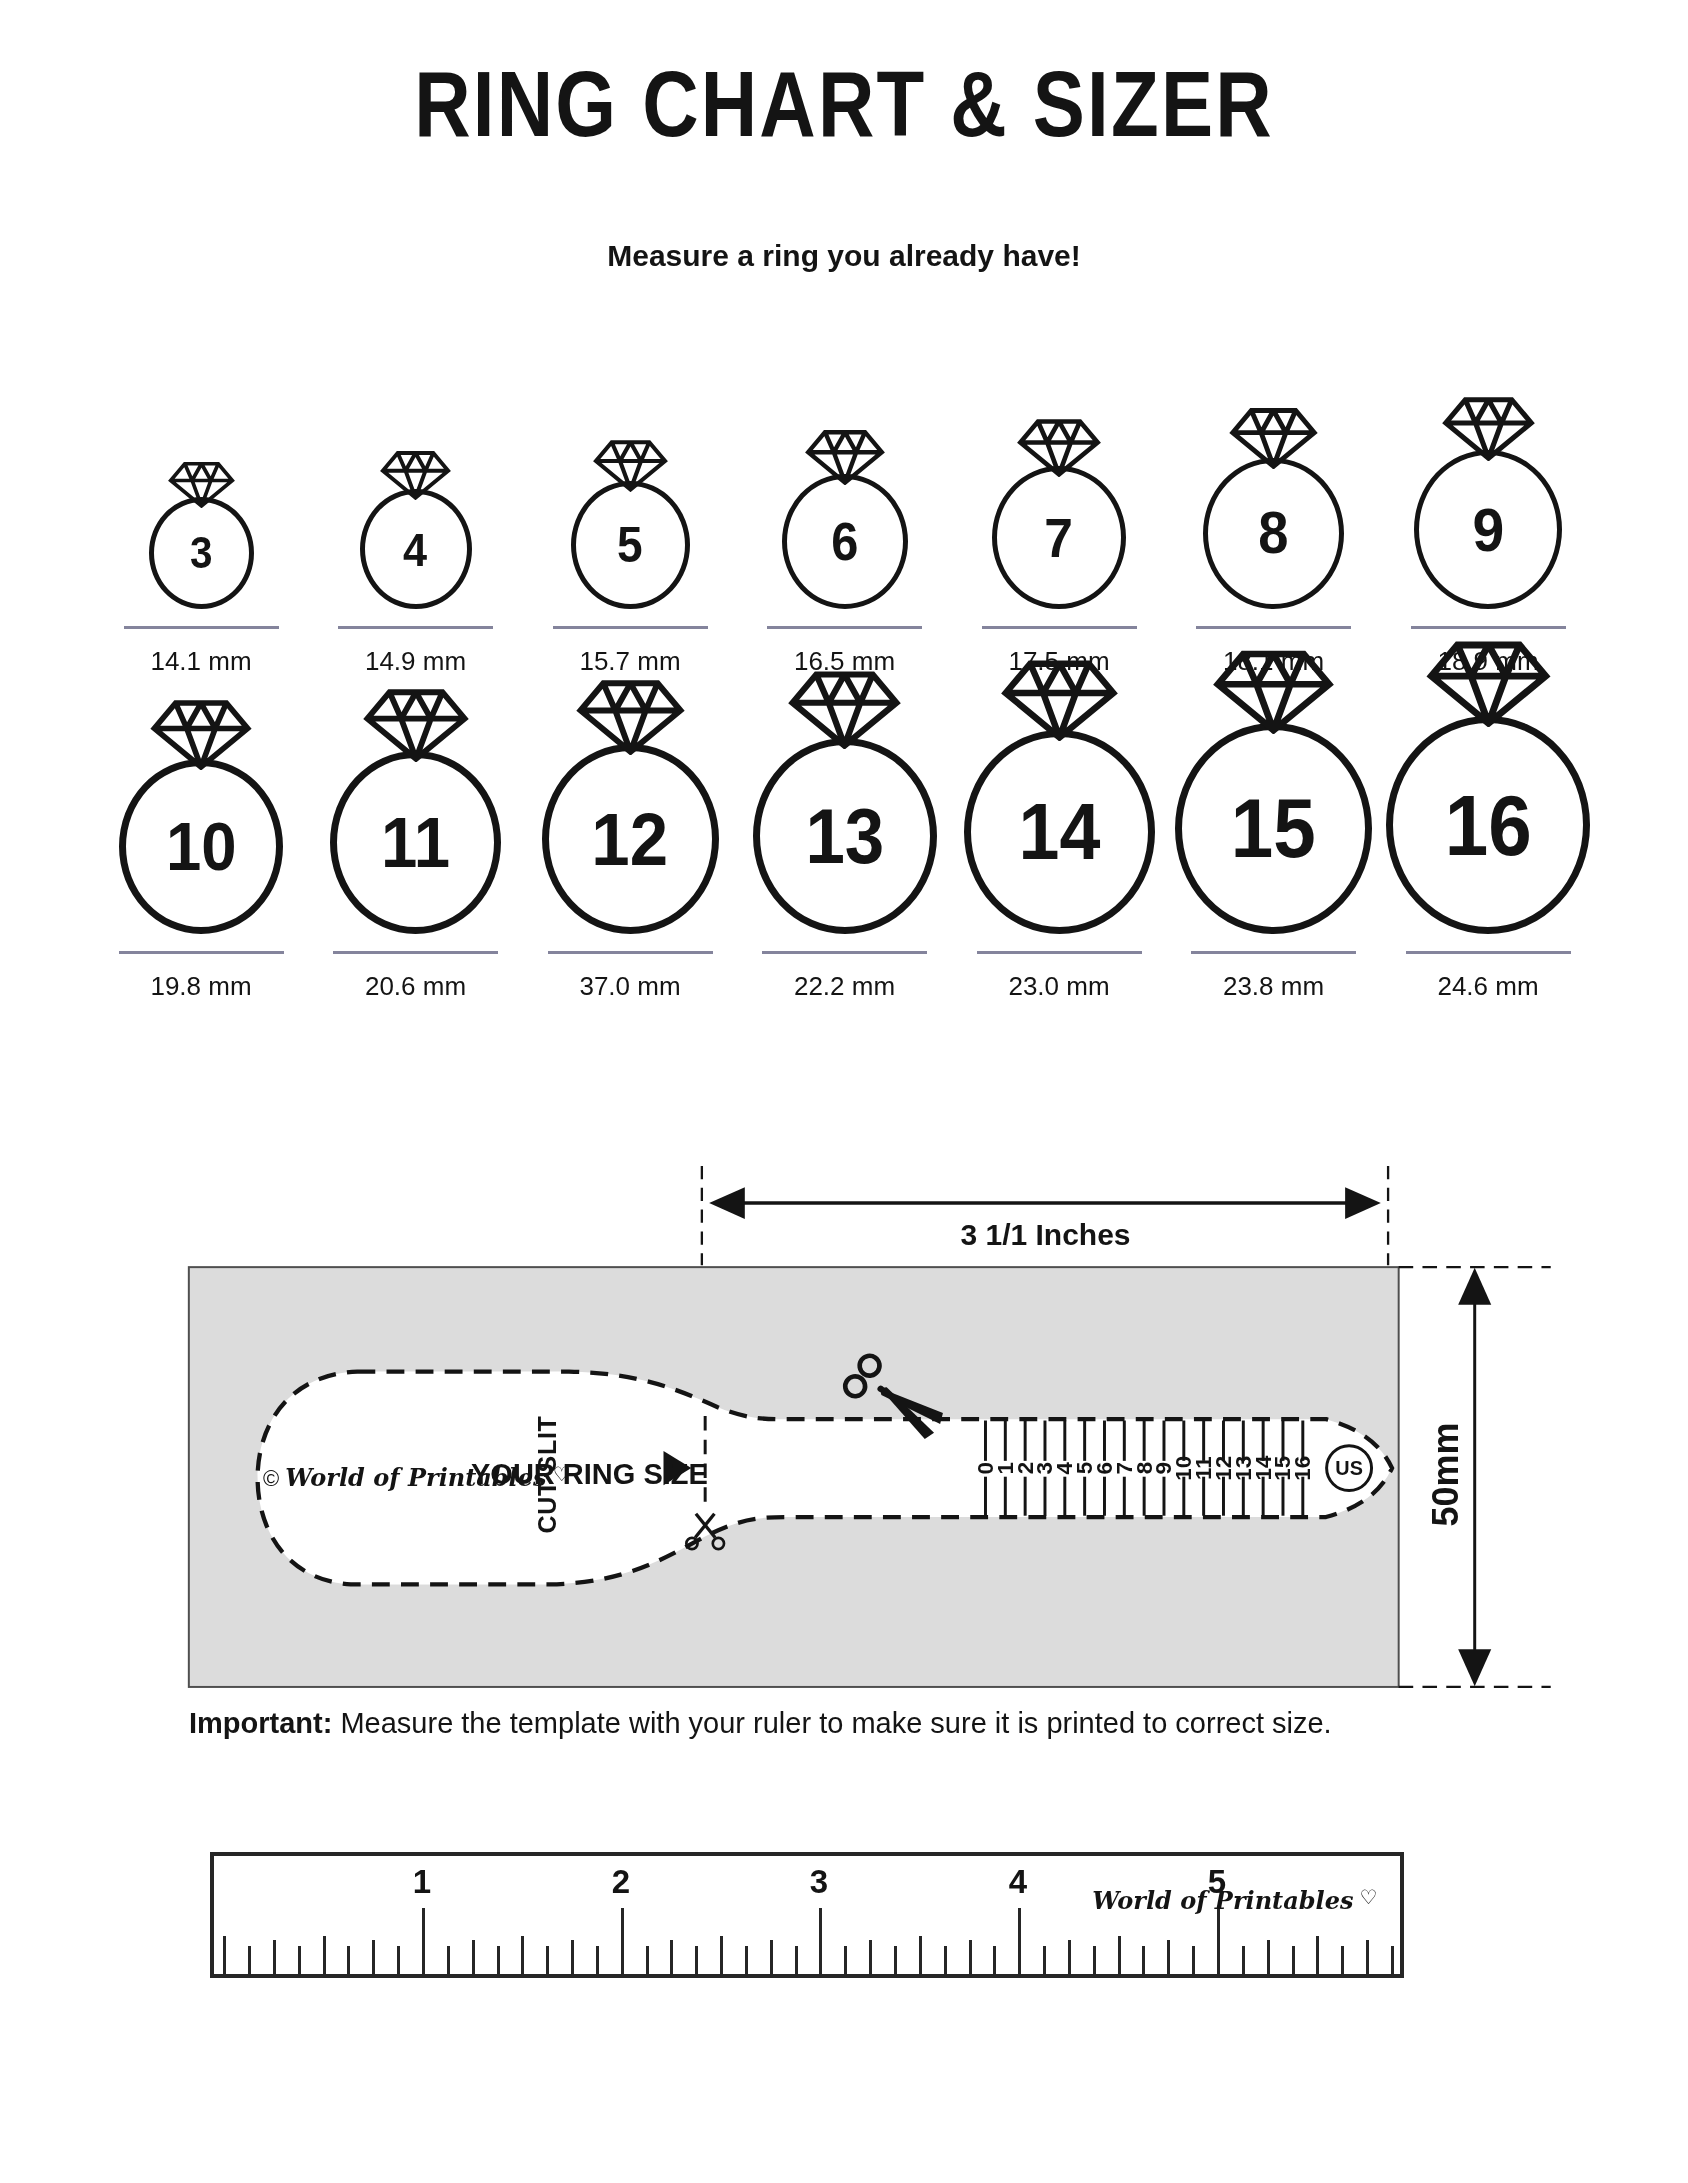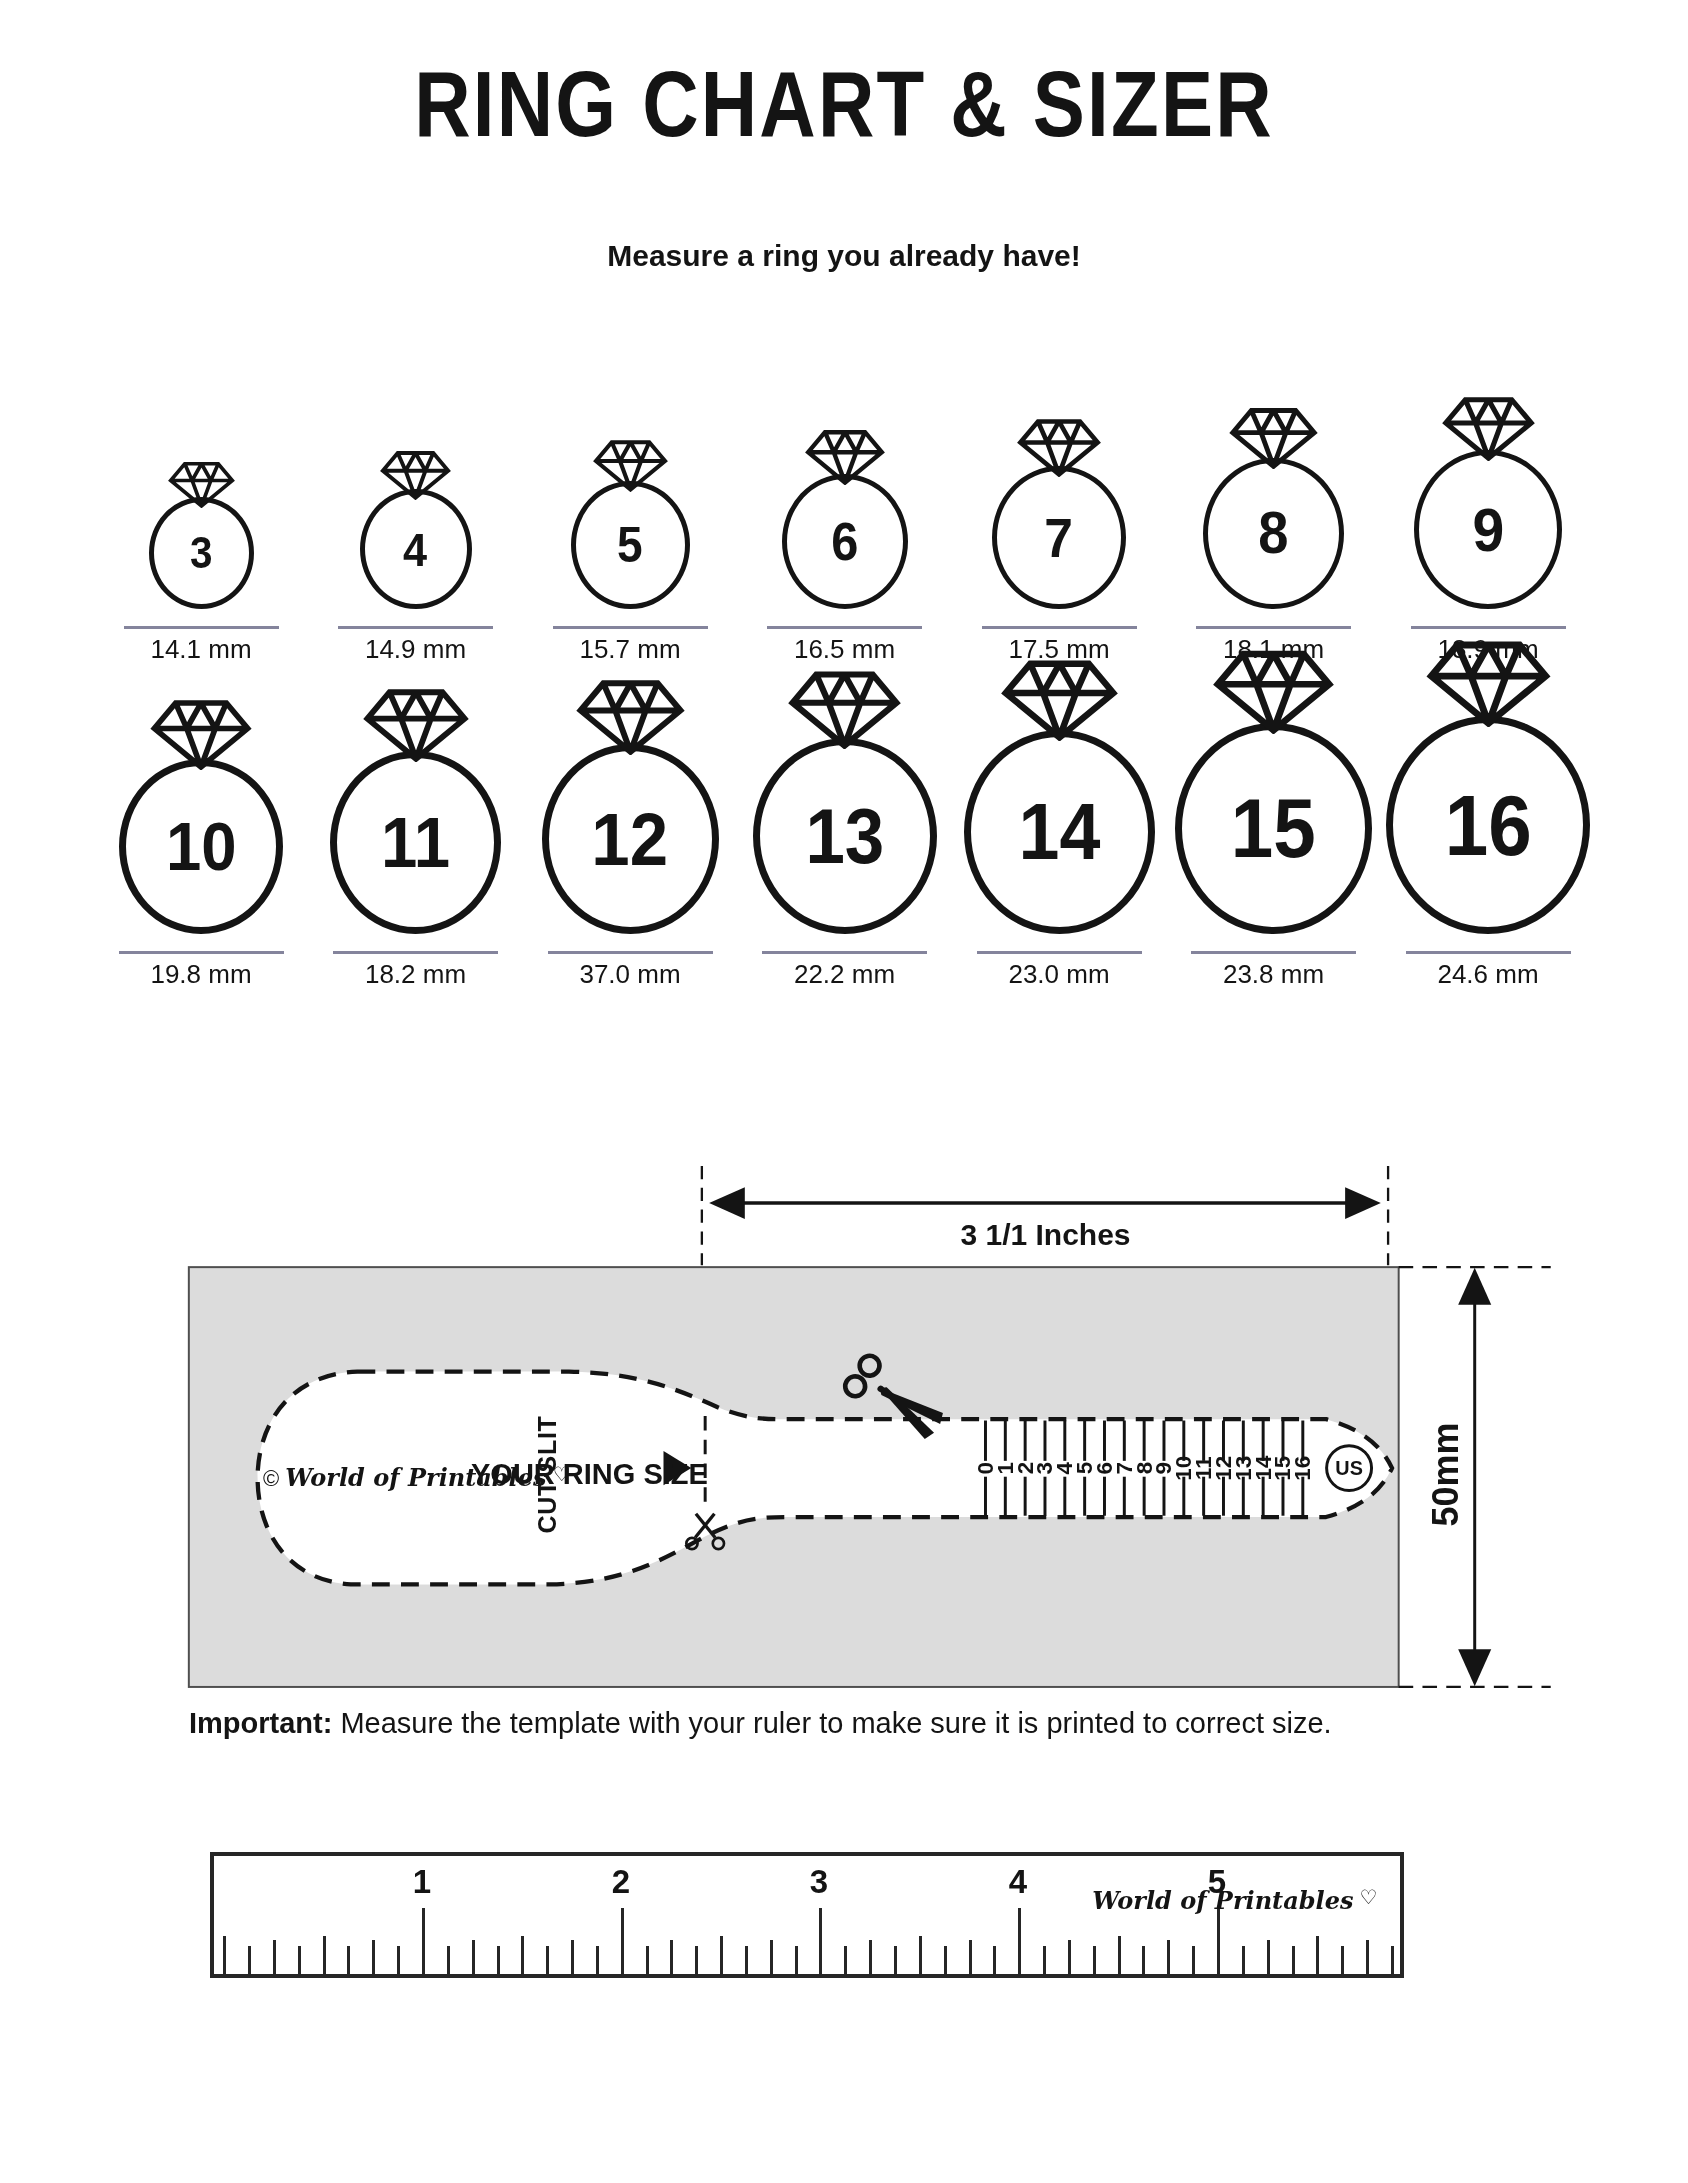--- a/index.html
+++ b/index.html
@@ -18,21 +18,21 @@
   .ring-row{position:absolute;left:98px;width:1493px;display:flex;
             justify-content:space-between;align-items:flex-end;}
   #ring-row-1{top:396px;}
   #ring-row-2{top:640px;}
   .ring-col{display:flex;flex-direction:column;align-items:center;width:206px;}
   .diamond{display:block;margin-bottom:-10.6px;z-index:2;}
   .circle{box-sizing:border-box;border-style:solid;border-color:#141414;border-radius:50%;
           display:flex;align-items:center;justify-content:center;background:#fff;}
   .circle .num{font-weight:700;line-height:1;transform:scaleX(.92);}
   .underline{height:2.6px;background:#84849c;margin-top:17px;}
-  .mm{font-size:26px;margin-top:5px;white-space:nowrap;}
+  .mm{font-size:26px;margin-top:17px;white-space:nowrap;}
 
   
   #sizer{position:absolute;top:1125px;left:0;width:1688px;height:595px;}
   #sizer svg.layer{position:absolute;top:0;left:0;}
   .abslabel{position:absolute;white-space:nowrap;}
   #inches-label{left:703px;top:93px;width:685px;text-align:center;
                 font-size:30px;font-weight:700;}
   #brand-line{left:263px;top:335px;width:218px;height:29px;line-height:29px;font-size:22px;}
   .script{font-family:"DejaVu Serif",serif;font-style:italic;font-weight:700;font-size:24px;}
   .heart{font-size:20px;vertical-align:5.3px;}
@@ -149,21 +149,21 @@
         <div class="mm">19.8 mm</div>
       </div>
       <div class="ring-col">
         <svg class="diamond" width="106" height="74" viewBox="0 0 100 70">
           <path d="M25,4 L75,4 L96,29 L50,67 L4,29 Z M4,29 H96 M25,4 L36,29 M50,4 L36,29 M50,4 L64,29 M75,4 L64,29 M36,29 L50,67 M64,29 L50,67" fill="none" stroke="#141414" stroke-width="5.5"></path>
         </svg>
         <div class="circle" style="width:171px;height:183px;border-width:7.3px">
           <span class="num" style="font-size:71px">11</span>
         </div>
         <div class="underline" style="width:165px"></div>
-        <div class="mm">18.2 mm</div>
+        <div class="mm">20.6 mm</div>
       </div>
       <div class="ring-col">
         <svg class="diamond" width="109" height="76" viewBox="0 0 100 70">
           <path d="M25,4 L75,4 L96,29 L50,67 L4,29 Z M4,29 H96 M25,4 L36,29 M50,4 L36,29 M50,4 L64,29 M75,4 L64,29 M36,29 L50,67 M64,29 L50,67" fill="none" stroke="#141414" stroke-width="5.5"></path>
         </svg>
         <div class="circle" style="width:177px;height:190px;border-width:7.3px">
           <span class="num" style="font-size:75px">12</span>
         </div>
         <div class="underline" style="width:165px"></div>
         <div class="mm">37.0 mm</div>

